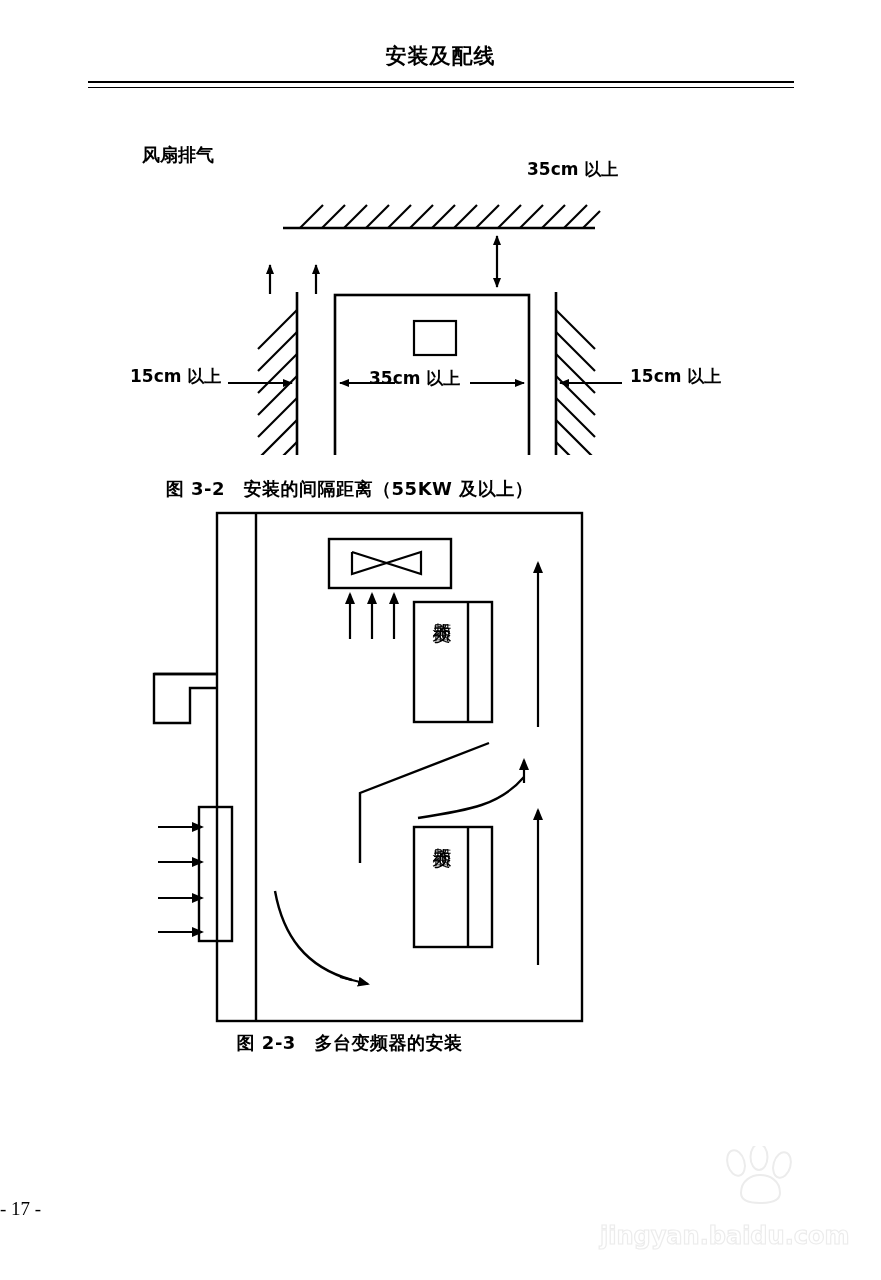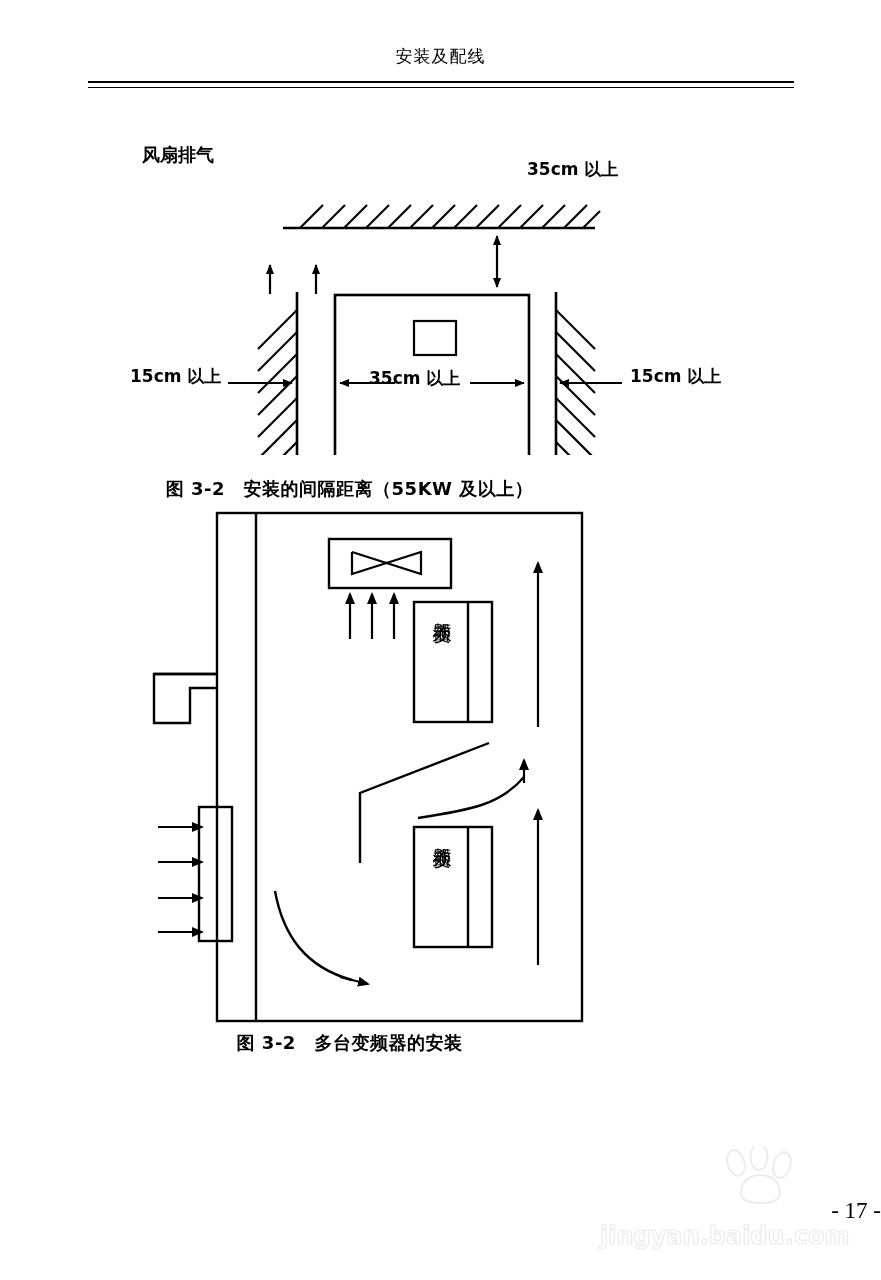--- a/index.html
+++ b/index.html
@@ -18,23 +18,24 @@
 
   
   #page-header {
     position: absolute;
     left: 0;
     top: 44px;
     width: 881px;
     text-align: center;
   }
   #page-header .header-title {
-    font-size: 17px;
+    font-size: 21px;
     letter-spacing: 1px;
     line-height: 24px;
+    font-weight: bold;
   }
   #header-rule {
     position: absolute;
     left: 88px;
     top: 81px;
     width: 706px;
     height: 4px;
     border-top: 2px solid #000;
     border-bottom: 1px solid #000;
   }
@@ -55,22 +56,22 @@
     font-weight: bold;
     letter-spacing: 0.5px;
   }
 
   
   #page-number {
     position: absolute;
     left: 0;
     top: 1198px;
     width: 881px;
-    text-align: right;
-    font-size: 23px;
+    text-align: left;
+    font-size: 19px;
   }
 
   
   #watermark {
     position: absolute;
     left: 596px;
     top: 1146px;
     width: 270px;
     height: 118px;
     pointer-events: none;
@@ -280,21 +281,21 @@
       <path d="M275,386 C283,430 305,462 352,475" stroke-width="2.4"></path>
       <line x1="340" y1="472" x2="368" y2="479" marker-end="url(#ah2)"></line>
     </g>
   </svg>
 
   <div class="cjk" style="position:absolute; left:425px; top:103px; width:36px; font-size:19px; line-height:36px; text-align:center; writing-mode:vertical-rl;">变频器</div>
 
   <div class="cjk" style="position:absolute; left:425px; top:328px; width:36px; font-size:19px; line-height:36px; text-align:center; writing-mode:vertical-rl;">变频器</div>
 </div>
 
-<div class="fig-caption cjk" style="top:1031px;">图 3-2　多台变频器的安装</div>
+<div class="fig-caption cjk" style="top:1031px;">图 2-3　多台变频器的安装</div>
 
 <div id="watermark">
   <svg class="wm-paw" width="92" height="58" viewBox="0 0 92 58" xmlns="http://www.w3.org/2000/svg">
     <g fill="none" stroke="#ececec" stroke-width="2">
       <ellipse cx="22" cy="17" rx="8.5" ry="13" transform="rotate(-16 22 17)"></ellipse>
       <ellipse cx="45" cy="11" rx="8.5" ry="13"></ellipse>
       <ellipse cx="68" cy="19" rx="8.5" ry="13" transform="rotate(16 68 19)"></ellipse>
       <path d="M27,47 C27,34 38,29 46,29 C55,29 66,34 66,47 C66,55 56,57 46,57 C36,57 27,55 27,47 z"></path>
     </g>
   </svg>

